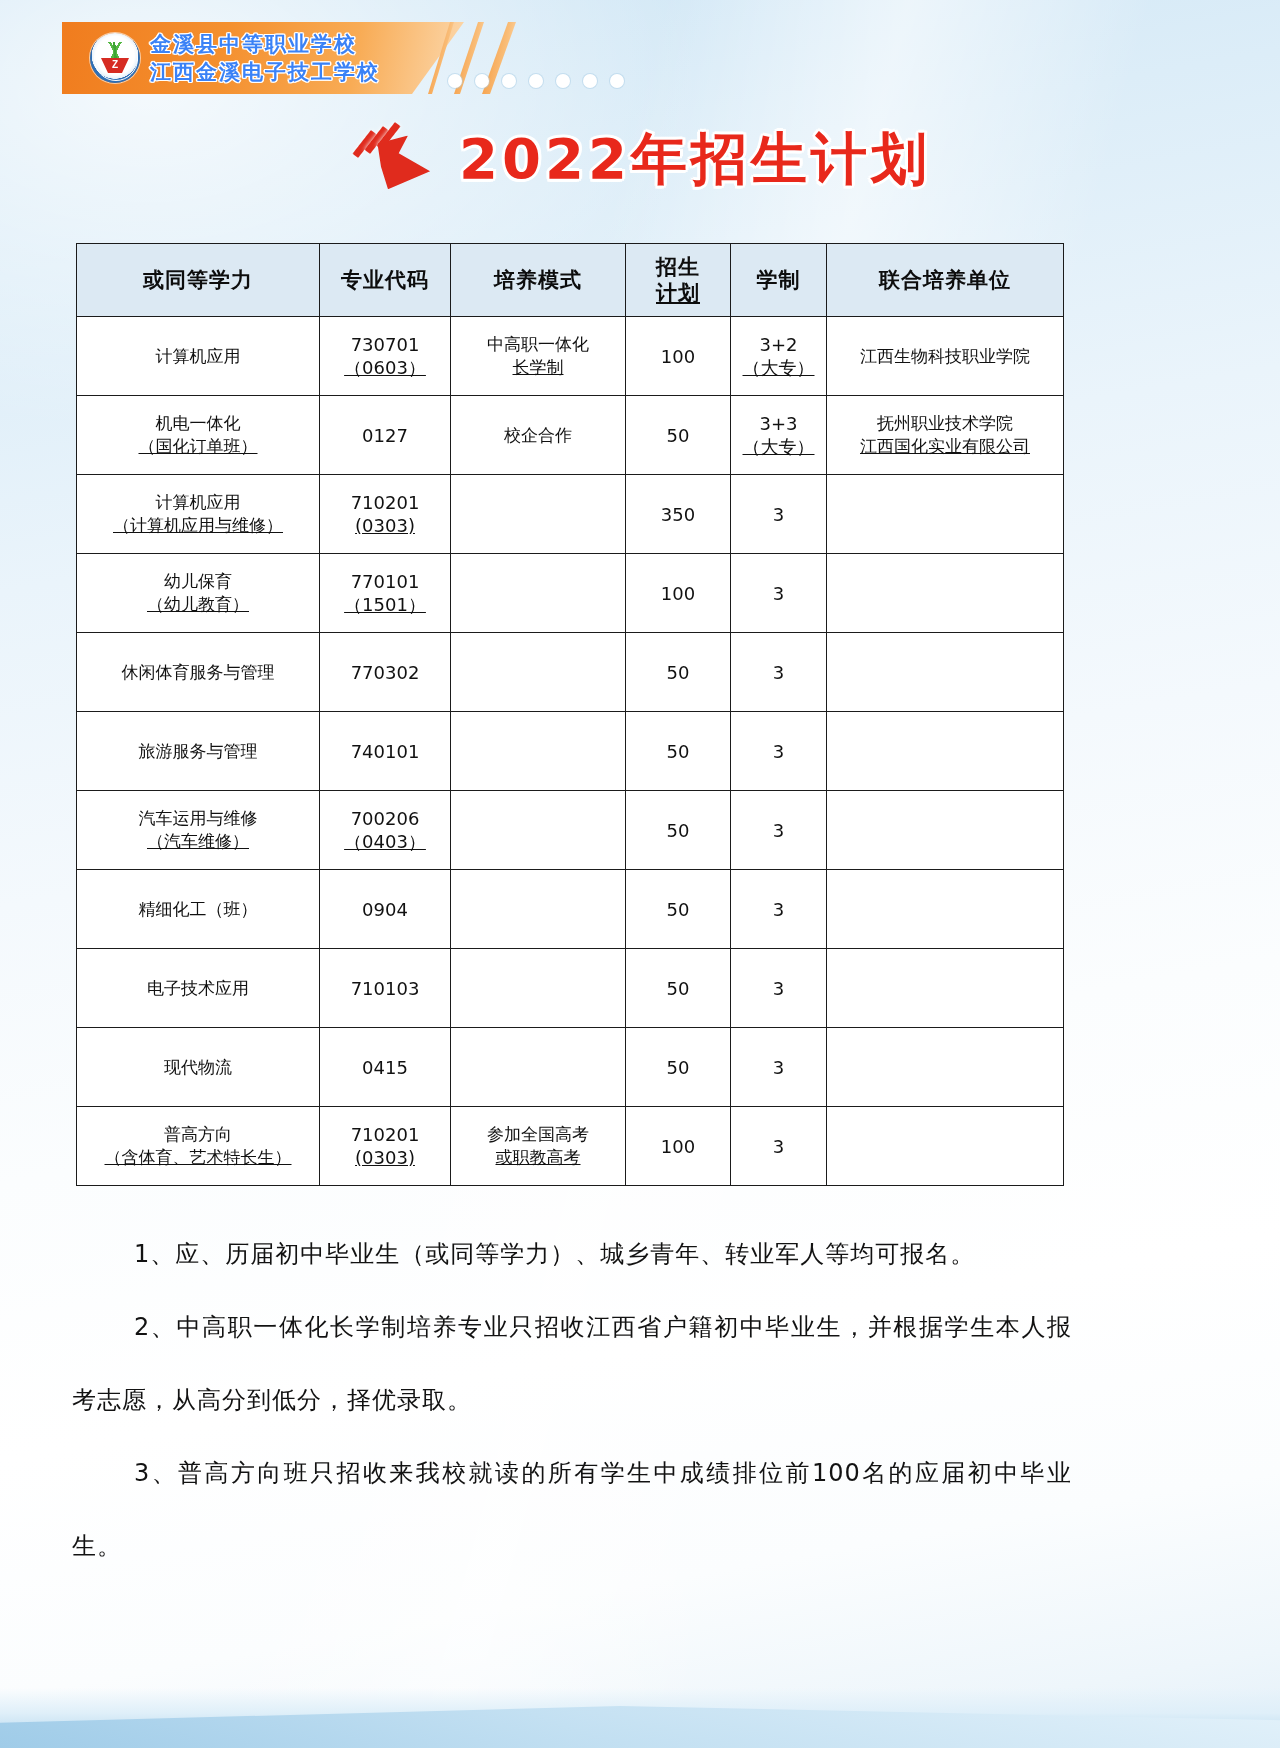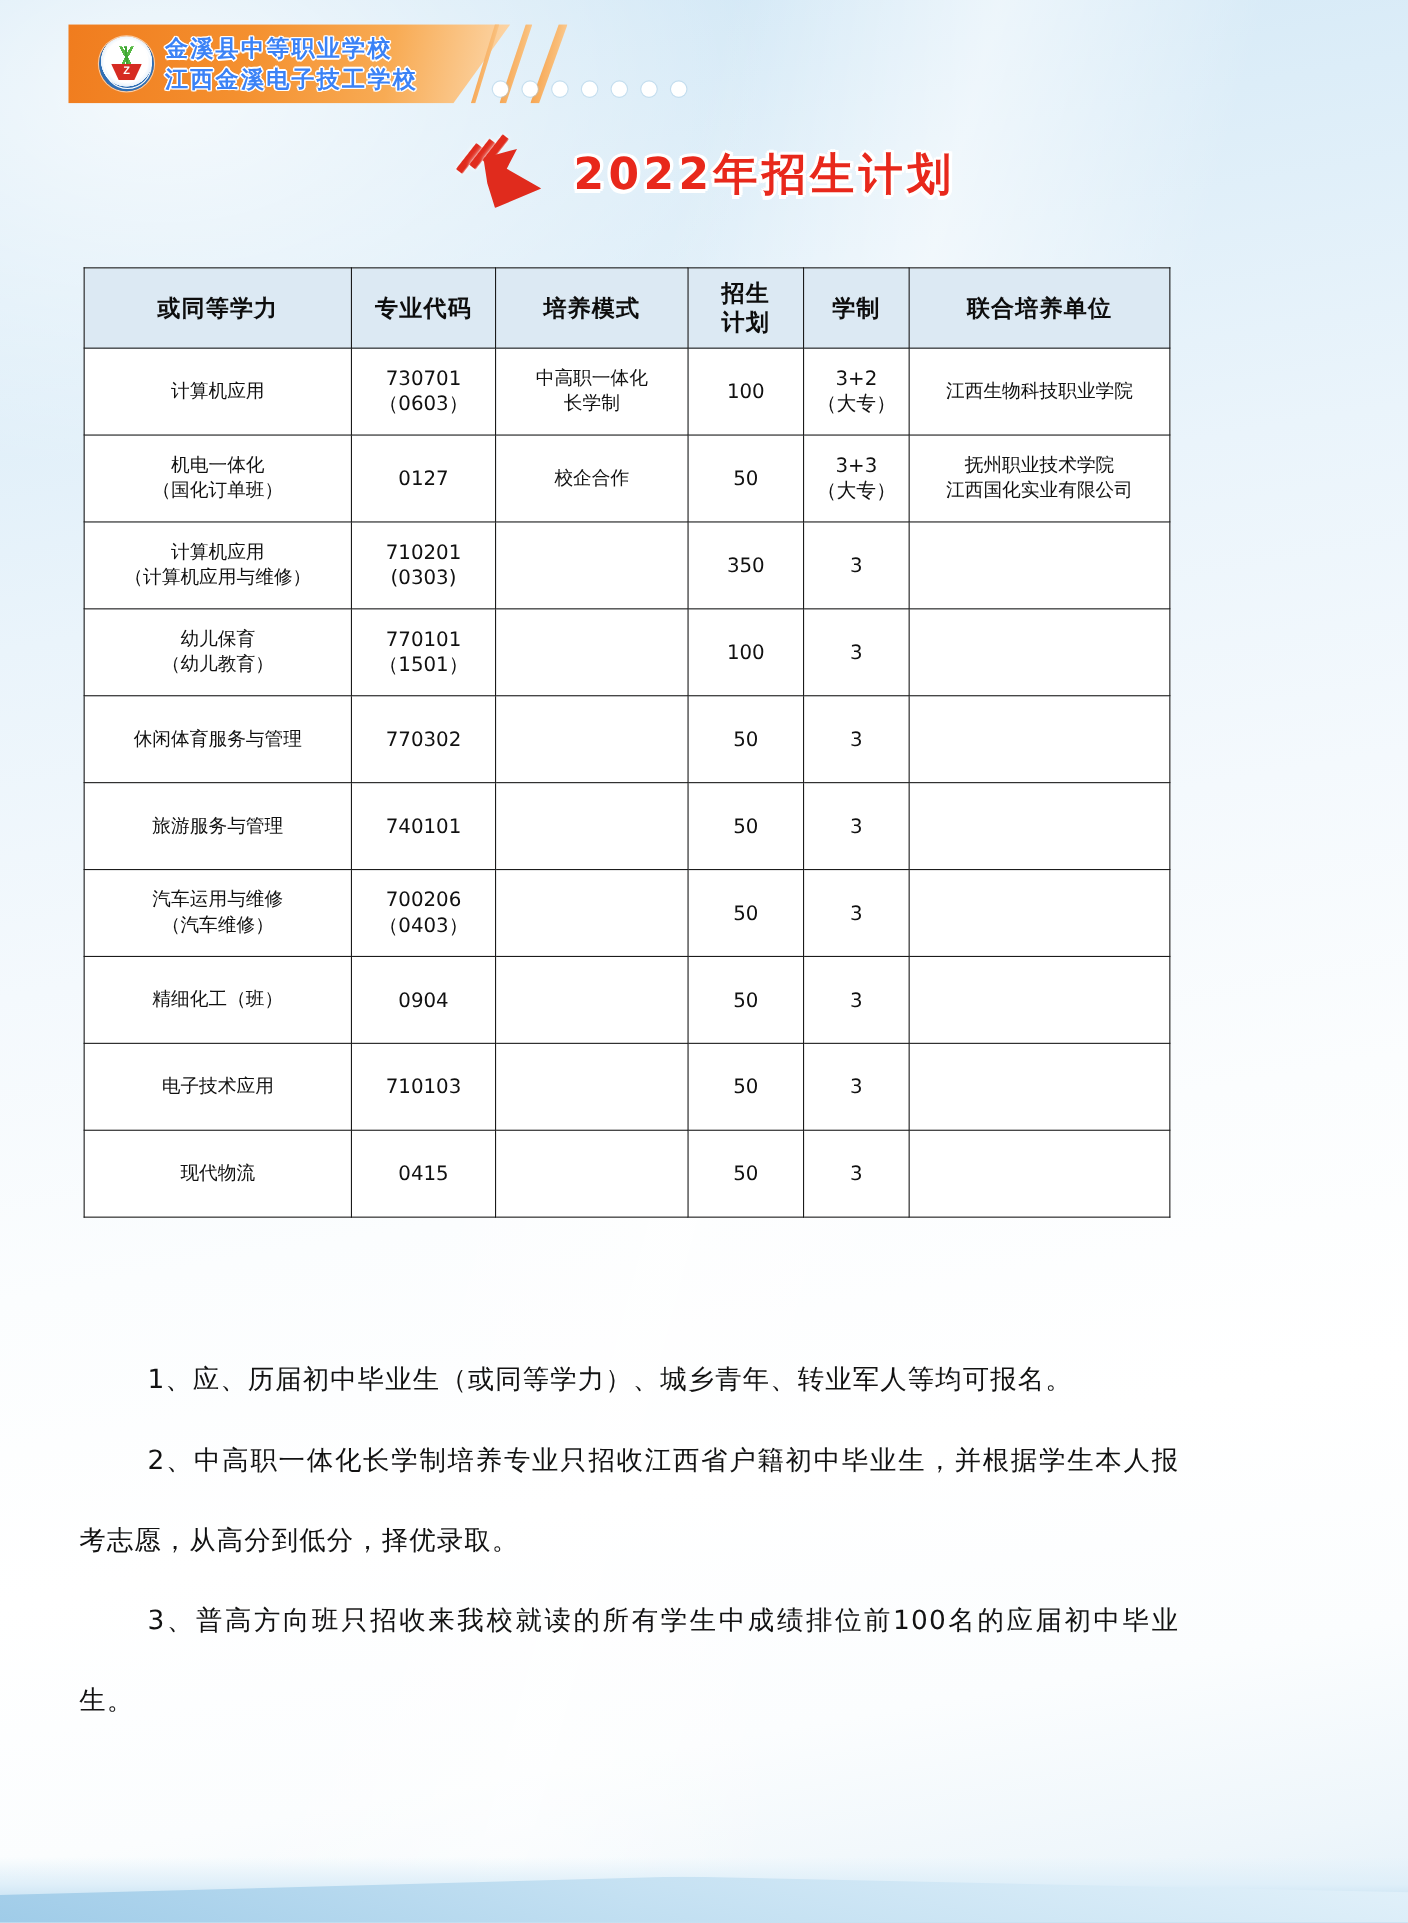--- a/index.html
+++ b/index.html
@@ -83,21 +83,21 @@
     transform:rotate(8deg);
     filter:drop-shadow(0 0 2px #fff) drop-shadow(0 0 3px #fff);
   }
   .arrow .tail{position:absolute;top:4px;width:7px;height:30px;background:#e02b1d;transform:rotate(38deg);border-radius:1px;
     filter:drop-shadow(0 0 2px #fff);}
   .arrow .t1{left:12px;}
   .arrow .t2{left:24px;top:0px;}
   .arrow .t3{left:36px;top:-4px;}
   .main-title{
     font-family:"DejaVu Sans","Liberation Sans",sans-serif;
-    font-weight:700;font-size:40px;line-height:62px;letter-spacing:4px;
+    font-weight:700;font-size:56px;line-height:62px;letter-spacing:4px;
     color:#e8281b;
     text-shadow:
       -2px -2px 0 #fff, 2px -2px 0 #fff, -2px 2px 0 #fff, 2px 2px 0 #fff,
       0 -3px 0 #fff, 0 3px 0 #fff, -3px 0 0 #fff, 3px 0 0 #fff,
       -2px 3px 0 #fff, 3px -2px 0 #fff;
   }
 
   
   .table-wrap{position:absolute;left:76px;top:243px;width:987px;}
   table{border-collapse:collapse;width:987px;table-layout:fixed;}
@@ -110,21 +110,21 @@
   }
   tbody td{
     background:#ffffff;
     font-family:"DejaVu Sans","Liberation Sans",sans-serif;
     font-size:17px;line-height:23px;color:#111;
     text-align:center;vertical-align:middle;height:70px;padding:4px 3px;
   }
   td.num{font-size:18px;}
   col.c1{width:243px;} col.c2{width:131px;} col.c3{width:175px;}
   col.c4{width:105px;} col.c5{width:96px;} col.c6{width:237px;}
-  .cell-l1{display:block;} .cell-l2{display:block;}
+  .cell-l1{display:block;} .cell-l2{display:block;text-decoration:underline;}
 
   
   .notes{
     position:absolute;left:72px;top:1218px;width:1000px;
     font-family:"DejaVu Sans","Liberation Sans",sans-serif;
     font-size:24px;line-height:73px;color:#121212;letter-spacing:1px;
     text-align:justify;
   }
   .notes p{margin:0;text-indent:62px;}
 
@@ -383,20 +383,41 @@
           </td>
           <td></td>
           <td class="num">
             <span class="cell-l1">50</span>
           </td>
           <td class="num">
             <span class="cell-l1">3</span>
           </td>
           <td></td>
         </tr>
+        <tr>
+          <td>
+            <span class="cell-l1">普高方向</span>
+            <span class="cell-l2">（含体育、艺术特长生）</span>
+          </td>
+          <td class="num">
+            <span class="cell-l1">710201</span>
+            <span class="cell-l2">(0303)</span>
+          </td>
+          <td>
+            <span class="cell-l1">参加全国高考</span>
+            <span class="cell-l2">或职教高考</span>
+          </td>
+          <td class="num">
+            <span class="cell-l1">100</span>
+          </td>
+          <td class="num">
+            <span class="cell-l1">3</span>
+          </td>
+          <td></td>
+        </tr>
       </tbody>
   </table>
 </div>
 
 <div class="notes">
     <p>1、应、历届初中毕业生（或同等学力）、城乡青年、转业军人等均可报名。</p>
     <p>2、中高职一体化长学制培养专业只招收江西省户籍初中毕业生，并根据学生本人报考志愿，从高分到低分，择优录取。</p>
     <p>3、普高方向班只招收来我校就读的所有学生中成绩排位前100名的应届初中毕业生。</p>
   </div>
 

